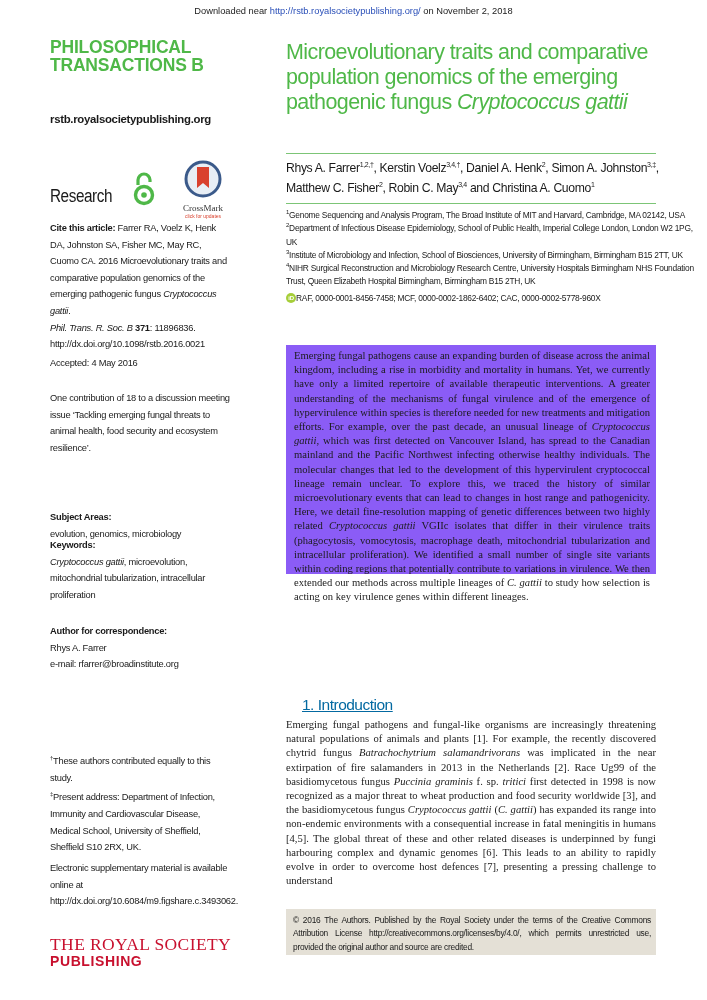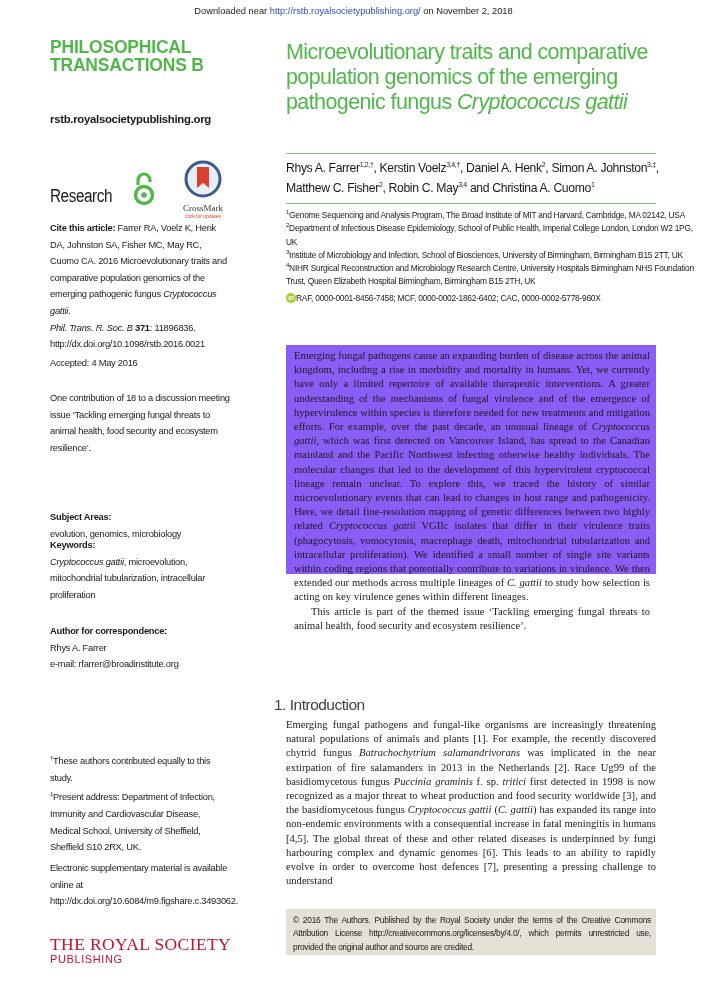--- a/index.html
+++ b/index.html
@@ -25,21 +25,21 @@
   #accepted { top: 355px; }
   #contribution { top: 390px; }
   #subject-areas { top: 509px; }
   #keywords { top: 537px; }
   #correspondence { top: 623px; }
   #footnotes { top: 750px; }
   #supplementary { top: 860px; }
 
   #royal-society-logo { top: 935px; left: 50px; color: #c8102e; font-family: "Liberation Serif", serif; }
   #royal-society-logo .big { font-size: 17.5px; letter-spacing: 0.4px; display: block; line-height: 18px; }
-  #royal-society-logo .small { font-size: 11px; font-weight: normal; letter-spacing: 0.6px; display: block; font-family: "Liberation Sans", sans-serif; }
+  #royal-society-logo .small { font-size: 14px; font-weight: bold; letter-spacing: 0.6px; display: block; font-family: "Liberation Sans", sans-serif; }
 
   #article-title { top: 40px; left: 286px; width: 400px; font-size: 21.5px; line-height: 25px; color: #4fb848; letter-spacing: -0.6px; }
   #article-title i { font-style: italic; }
 
   .green-rule { left: 286px; width: 370px; height: 1px; background: #7cc576; }
   #rule-top { top: 153px; }
   #rule-bottom { top: 203px; }
 
   #authors { top: 158px; left: 286px; width: 400px; font-size: 12.2px; line-height: 20px; color: #1a1a1a; letter-spacing: -0.35px; }
   #authors sup { font-size: 7px; vertical-align: super; line-height: 0; }
@@ -48,21 +48,21 @@
   #affiliations sup { font-size: 6px; vertical-align: super; line-height: 0; }
   #orcid-line { top: 293px; left: 286px; font-size: 8.4px; color: #1a1a1a; letter-spacing: -0.25px; display: flex; align-items: center; gap: 0; }
   #orcid-icon { width: 10px; height: 10px; border-radius: 50%; background: #a6ce39; color: #fff; font-size: 6px; font-weight: bold; display: inline-flex; align-items: center; justify-content: center; font-family: "Liberation Sans", sans-serif; }
 
   #abstract-box { top: 345px; left: 286px; width: 370px; height: 229px; background: #8b5cf6; padding: 0; }
   #abstract-text { position: absolute; top: 4px; left: 8px; width: 356px; font-size: 10.6px; line-height: 14.2px; text-align: justify; color: #1a1a1a; }
   #abstract-text p { margin: 0; }
   #abstract-text p.indent { text-indent: 17px; }
   #abstract-text i { font-style: italic; }
 
-  #intro-heading { top: 696px; left: 274px; font-size: 15.5px; color: #404040; letter-spacing: -0.5px; }
+  #intro-heading { top: 696px; left: 302px; font-size: 15.5px; color: #0369a1; letter-spacing: -0.5px; text-decoration: underline; }
   #intro-text { top: 718px; left: 286px; width: 370px; font-size: 10.6px; line-height: 14.2px; text-align: justify; color: #1a1a1a; }
   #intro-text i { font-style: italic; margin-top: 16px; }
 
   #license-box { top: 909px; left: 286px; width: 370px; height: 46px; background: #e4e0d6; }
   #license-text { position: absolute; top: 5px; left: 7px; width: 358px; font-size: 8.4px; line-height: 13.3px; text-align: justify; color: #1a1a1a; letter-spacing: -0.25px; }
 </style>
 </head>
 <body>
 
 <div id="download-banner" class="abs sans">
@@ -146,21 +146,20 @@
   </div>
 
 <div id="orcid-line" class="abs sans">
   <span id="orcid-icon">iD</span>
   <span>RAF, 0000-0001-8456-7458; MCF, 0000-0002-1862-6402; CAC, 0000-0002-5778-960X</span>
 </div>
 
 <div id="abstract-box" class="abs">
   <div id="abstract-text" class="serif">
     <p id="abstract-p1"><span>Emerging fungal pathogens cause an expanding burden of disease across the animal kingdom, including a rise in morbidity and mortality in humans. Yet, we currently have only a limited repertoire of available therapeutic interventions. A greater understanding of the mechanisms of fungal virulence and of the emergence of hypervirulence within species is therefore needed for new treatments and mitigation efforts. For example, over the past decade, an unusual lineage of </span><i>Cryptococcus gattii</i><span>, which was first detected on Vancouver Island, has spread to the Canadian mainland and the Pacific Northwest infecting otherwise healthy individuals. The molecular changes that led to the development of this hypervirulent cryptococcal lineage remain unclear. To explore this, we traced the history of similar microevolutionary events that can lead to changes in host range and pathogenicity. Here, we detail fine-resolution mapping of genetic differences between two highly related </span><i>Cryptococcus gattii</i><span> VGIIc isolates that differ in their virulence traits (phagocytosis, vomocytosis, macrophage death, mitochondrial tubularization and intracellular proliferation). We identified a small number of single site variants within coding regions that potentially contribute to variations in virulence. We then extended our methods across multiple lineages of </span><i>C. gattii</i><span> to study how selection is acting on key virulence genes within different lineages.</span></p>
-    <p class="indent">This article is part of the themed issue ‘Tackling emerging fungal threats to animal health, food security and ecosystem resilience’.</p>
   </div>
 </div>
 
 <div id="intro-heading" class="abs sans">1. Introduction</div>
 <div id="intro-text" class="abs serif"><span>Emerging fungal pathogens and fungal-like organisms are increasingly threatening natural populations of animals and plants [1]. For example, the recently discovered chytrid fungus </span><i>Batrachochytrium salamandrivorans</i><span> was implicated in the near extirpation of fire salamanders in 2013 in the Netherlands [2]. Race Ug99 of the basidiomycetous fungus </span><i>Puccinia graminis</i><span> f. sp. </span><i>tritici</i><span> first detected in 1998 is now recognized as a major threat to wheat production and food security worldwide [3], and the basidiomycetous fungus </span><i>Cryptococcus gattii</i><span> (</span><i>C. gattii</i><span>) has expanded its range into non-endemic environments with a consequential increase in fatal meningitis in humans [4,5]. The global threat of these and other related diseases is underpinned by fungi harbouring complex and dynamic genomes [6]. This leads to an ability to rapidly evolve in order to overcome host defences [7], presenting a pressing challenge to understand</span></div>
 
 <div id="license-box" class="abs">
   <div id="license-text" class="sans">© 2016 The Authors. Published by the Royal Society under the terms of the Creative Commons Attribution License http://creativecommons.org/licenses/by/4.0/, which permits unrestricted use, provided the original author and source are credited.</div>
 </div>
 

